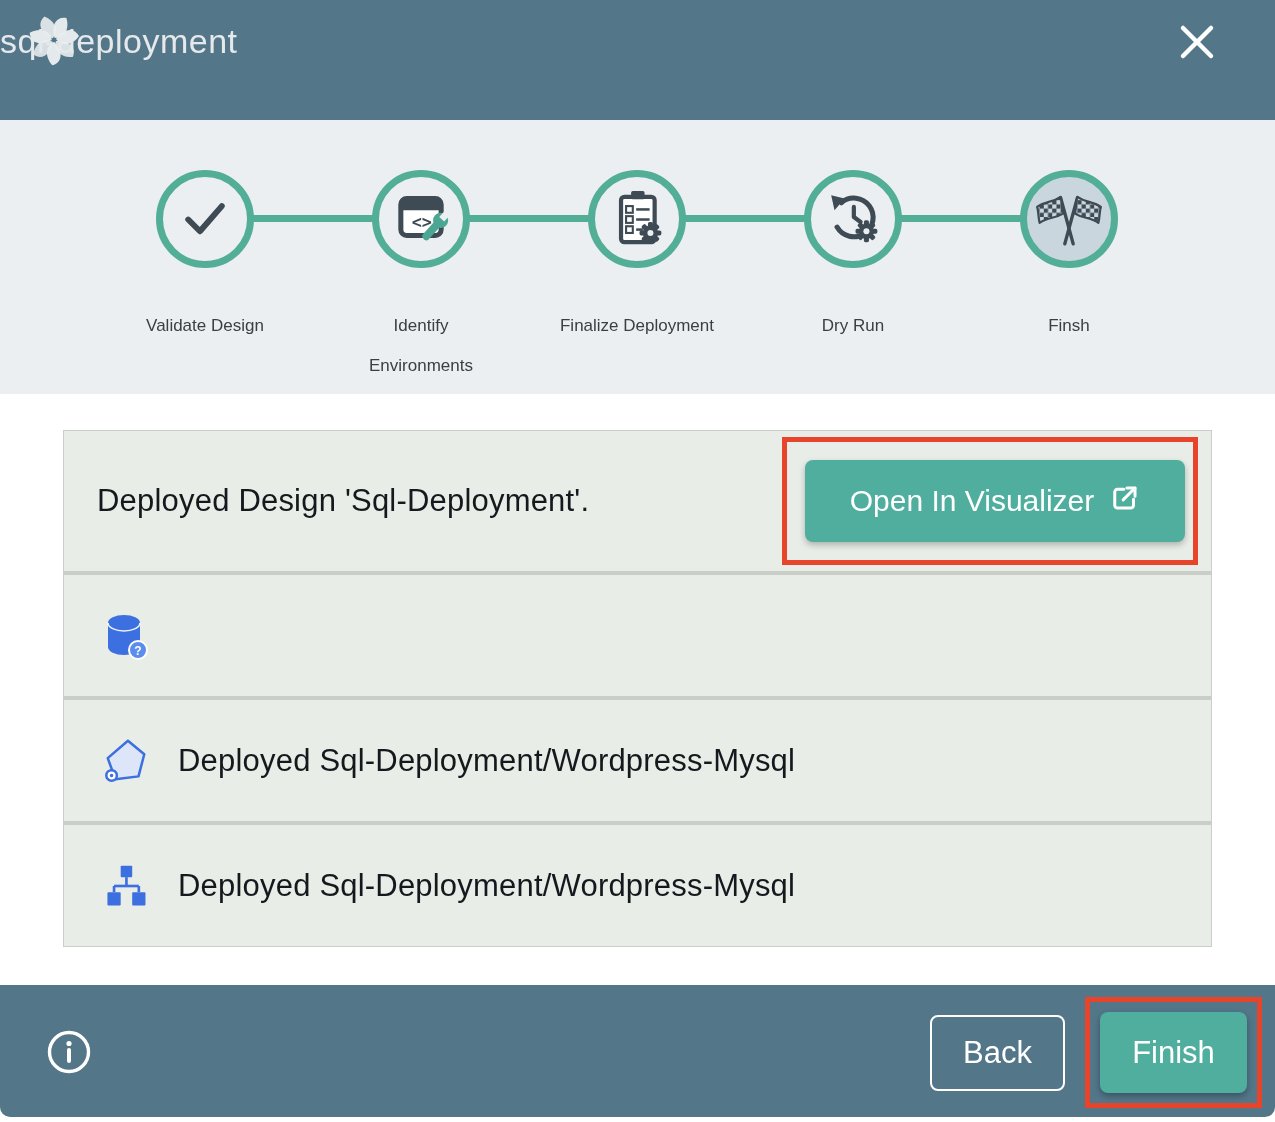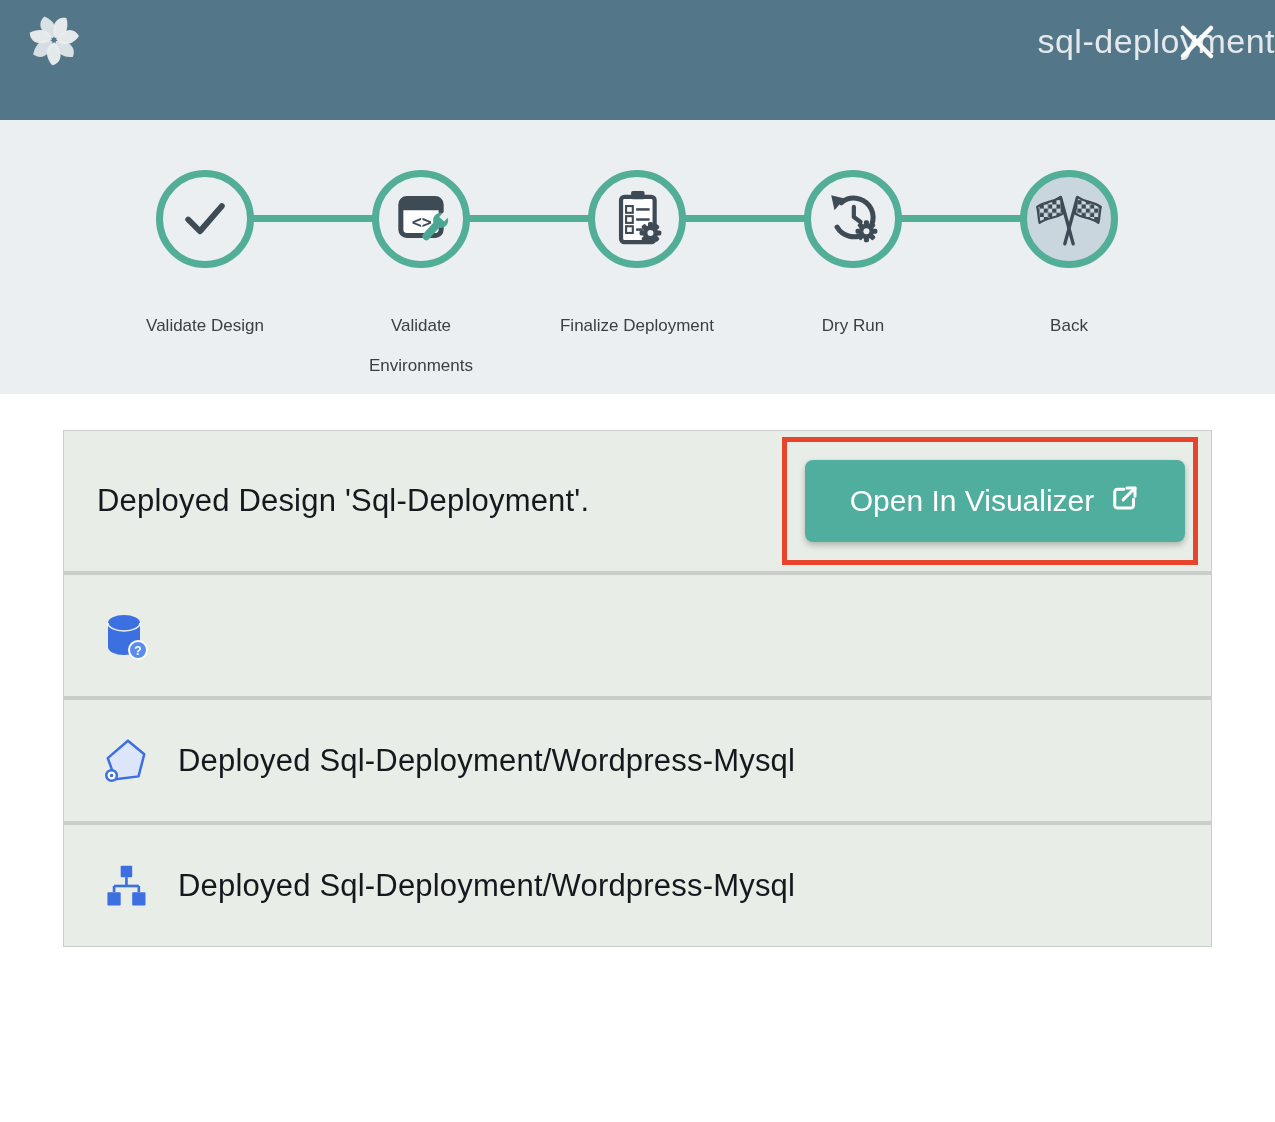--- a/index.html
+++ b/index.html
@@ -3,21 +3,21 @@
 <meta charset="utf-8">
 <style>
   * { margin:0; padding:0; box-sizing:border-box; }
   html,body { width:1275px; height:1122px; background:#ffffff; font-family:"Liberation Sans", sans-serif; overflow:hidden; }
 
   .dialog { position:relative; width:1275px; height:1122px; }
 
   
   .header { position:relative; height:120px; background:#537689; }
   .logo { position:absolute; left:26px; top:12px; width:56px; height:56px; }
-  .title { position:absolute; top:22px; left:0; right:0; text-align:right;
+  .title { position:absolute; top:22px; left:0; right:0; text-align:left;
            color:#E5E9EB; font-size:34px; font-weight:400; letter-spacing:0.5px; }
   .close-btn { position:absolute; top:20px; right:56px; width:44px; height:44px;
                background:none; border:none; cursor:pointer; }
 
   
   .stepper { position:relative; height:274px; background:#ECEFF1; }
   .connector { position:absolute; left:205px; top:95px; width:864px; height:7px; background:#52AE97; }
   .steps { position:absolute; left:97px; top:0; width:1080px; display:flex; }
   .step { width:216px; display:flex; flex-direction:column; align-items:center; padding-top:50px; }
   .step-circle { position:relative; width:98px; height:98px; border-radius:50%;
@@ -116,21 +116,21 @@
               <path d="M26 35 a7 7 0 0 1 7 -7 h34 a7 7 0 0 1 7 7 v7 h-48 Z" fill="#3E4A54"></path>
               <text x="39" y="63" font-family="DejaVu Sans Mono, monospace" font-size="20" font-weight="bold" fill="#3E4A54">&lt;&gt;</text>
               <g transform="translate(68,60) rotate(42)">
                 <circle cx="0" cy="-8" r="9" fill="#4BA793"></circle>
                 <rect x="-4" y="-20" width="8" height="10" fill="#ECEFF1"></rect>
                 <rect x="-4.5" y="-4" width="9" height="26" rx="4" fill="#4BA793"></rect>
               </g>
             </svg>
           </span>
         </div>
-        <div class="step-label">Validate Environments</div>
+        <div class="step-label">Identify Environments</div>
       </div>
 
       <div class="step">
         <div class="step-circle">
           <span>
             <svg viewBox="0 0 100 100" width="84" height="84">
               <rect x="31" y="26" width="40" height="54" rx="4" fill="#ffffff" stroke="#3E4A54" stroke-width="5"></rect>
               <rect x="43" y="19" width="16" height="10" rx="2" fill="#3E4A54"></rect>
               <g stroke="#3E4A54">
                 <rect x="37" y="37" width="8" height="8" fill="none" stroke-width="2.5"></rect>
@@ -188,21 +188,21 @@
               </defs>
               <g stroke="#3E4A54" stroke-width="4" stroke-linecap="round">
                 <line x1="40" y1="27" x2="55" y2="82"></line>
                 <line x1="60" y1="27" x2="45" y2="82"></line>
               </g>
               <path d="M40 26 C 30 33 22 31 12 38 C 14 44 13 50 15 57 C 25 50 33 52 43 46 C 41 40 42 33 40 26 Z" fill="url(#chk)" stroke="#3E4A54" stroke-width="2.5" stroke-linejoin="round"></path>
               <path d="M60 26 C 70 33 78 31 88 38 C 86 44 87 50 85 57 C 75 50 67 52 57 46 C 59 40 58 33 60 26 Z" fill="url(#chk)" stroke="#3E4A54" stroke-width="2.5" stroke-linejoin="round"></path>
             </svg>
           </span>
         </div>
-        <div class="step-label">Back</div>
+        <div class="step-label">Finsh</div>
       </div>
 
     </div>
   </div>
 
   <div class="content">
     <div class="results-list">
 
       <div class="row summary">
         <span class="row-text">Deployed Design 'Sql-Deployment'.</span>
@@ -258,14 +258,27 @@
               <line x1="40.5" y1="26" x2="40.5" y2="33"></line>
             </g>
           </svg>
         </span>
         <span class="row-text">Deployed Sql-Deployment/Wordpress-Mysql</span>
       </div>
 
     </div>
   </div>
 
+  <div class="footer">
+    <button class="info-btn">
+      <svg viewBox="0 0 46 46" width="46" height="46">
+        <circle cx="23" cy="23" r="19.5" fill="none" stroke="#ffffff" stroke-width="3.4"></circle>
+        <circle cx="23" cy="14.5" r="2.6" fill="#ffffff"></circle>
+        <line x1="23" y1="21" x2="23" y2="32" stroke="#ffffff" stroke-width="4" stroke-linecap="round"></line>
+      </svg>
+    </button>
+    <button class="back-btn">Back</button>
+    <div class="annotation ann-finish">
+      <button class="finish-btn">Finish</button>
+    </div>
+  </div>
 
 </div>
 
 </body></html>

